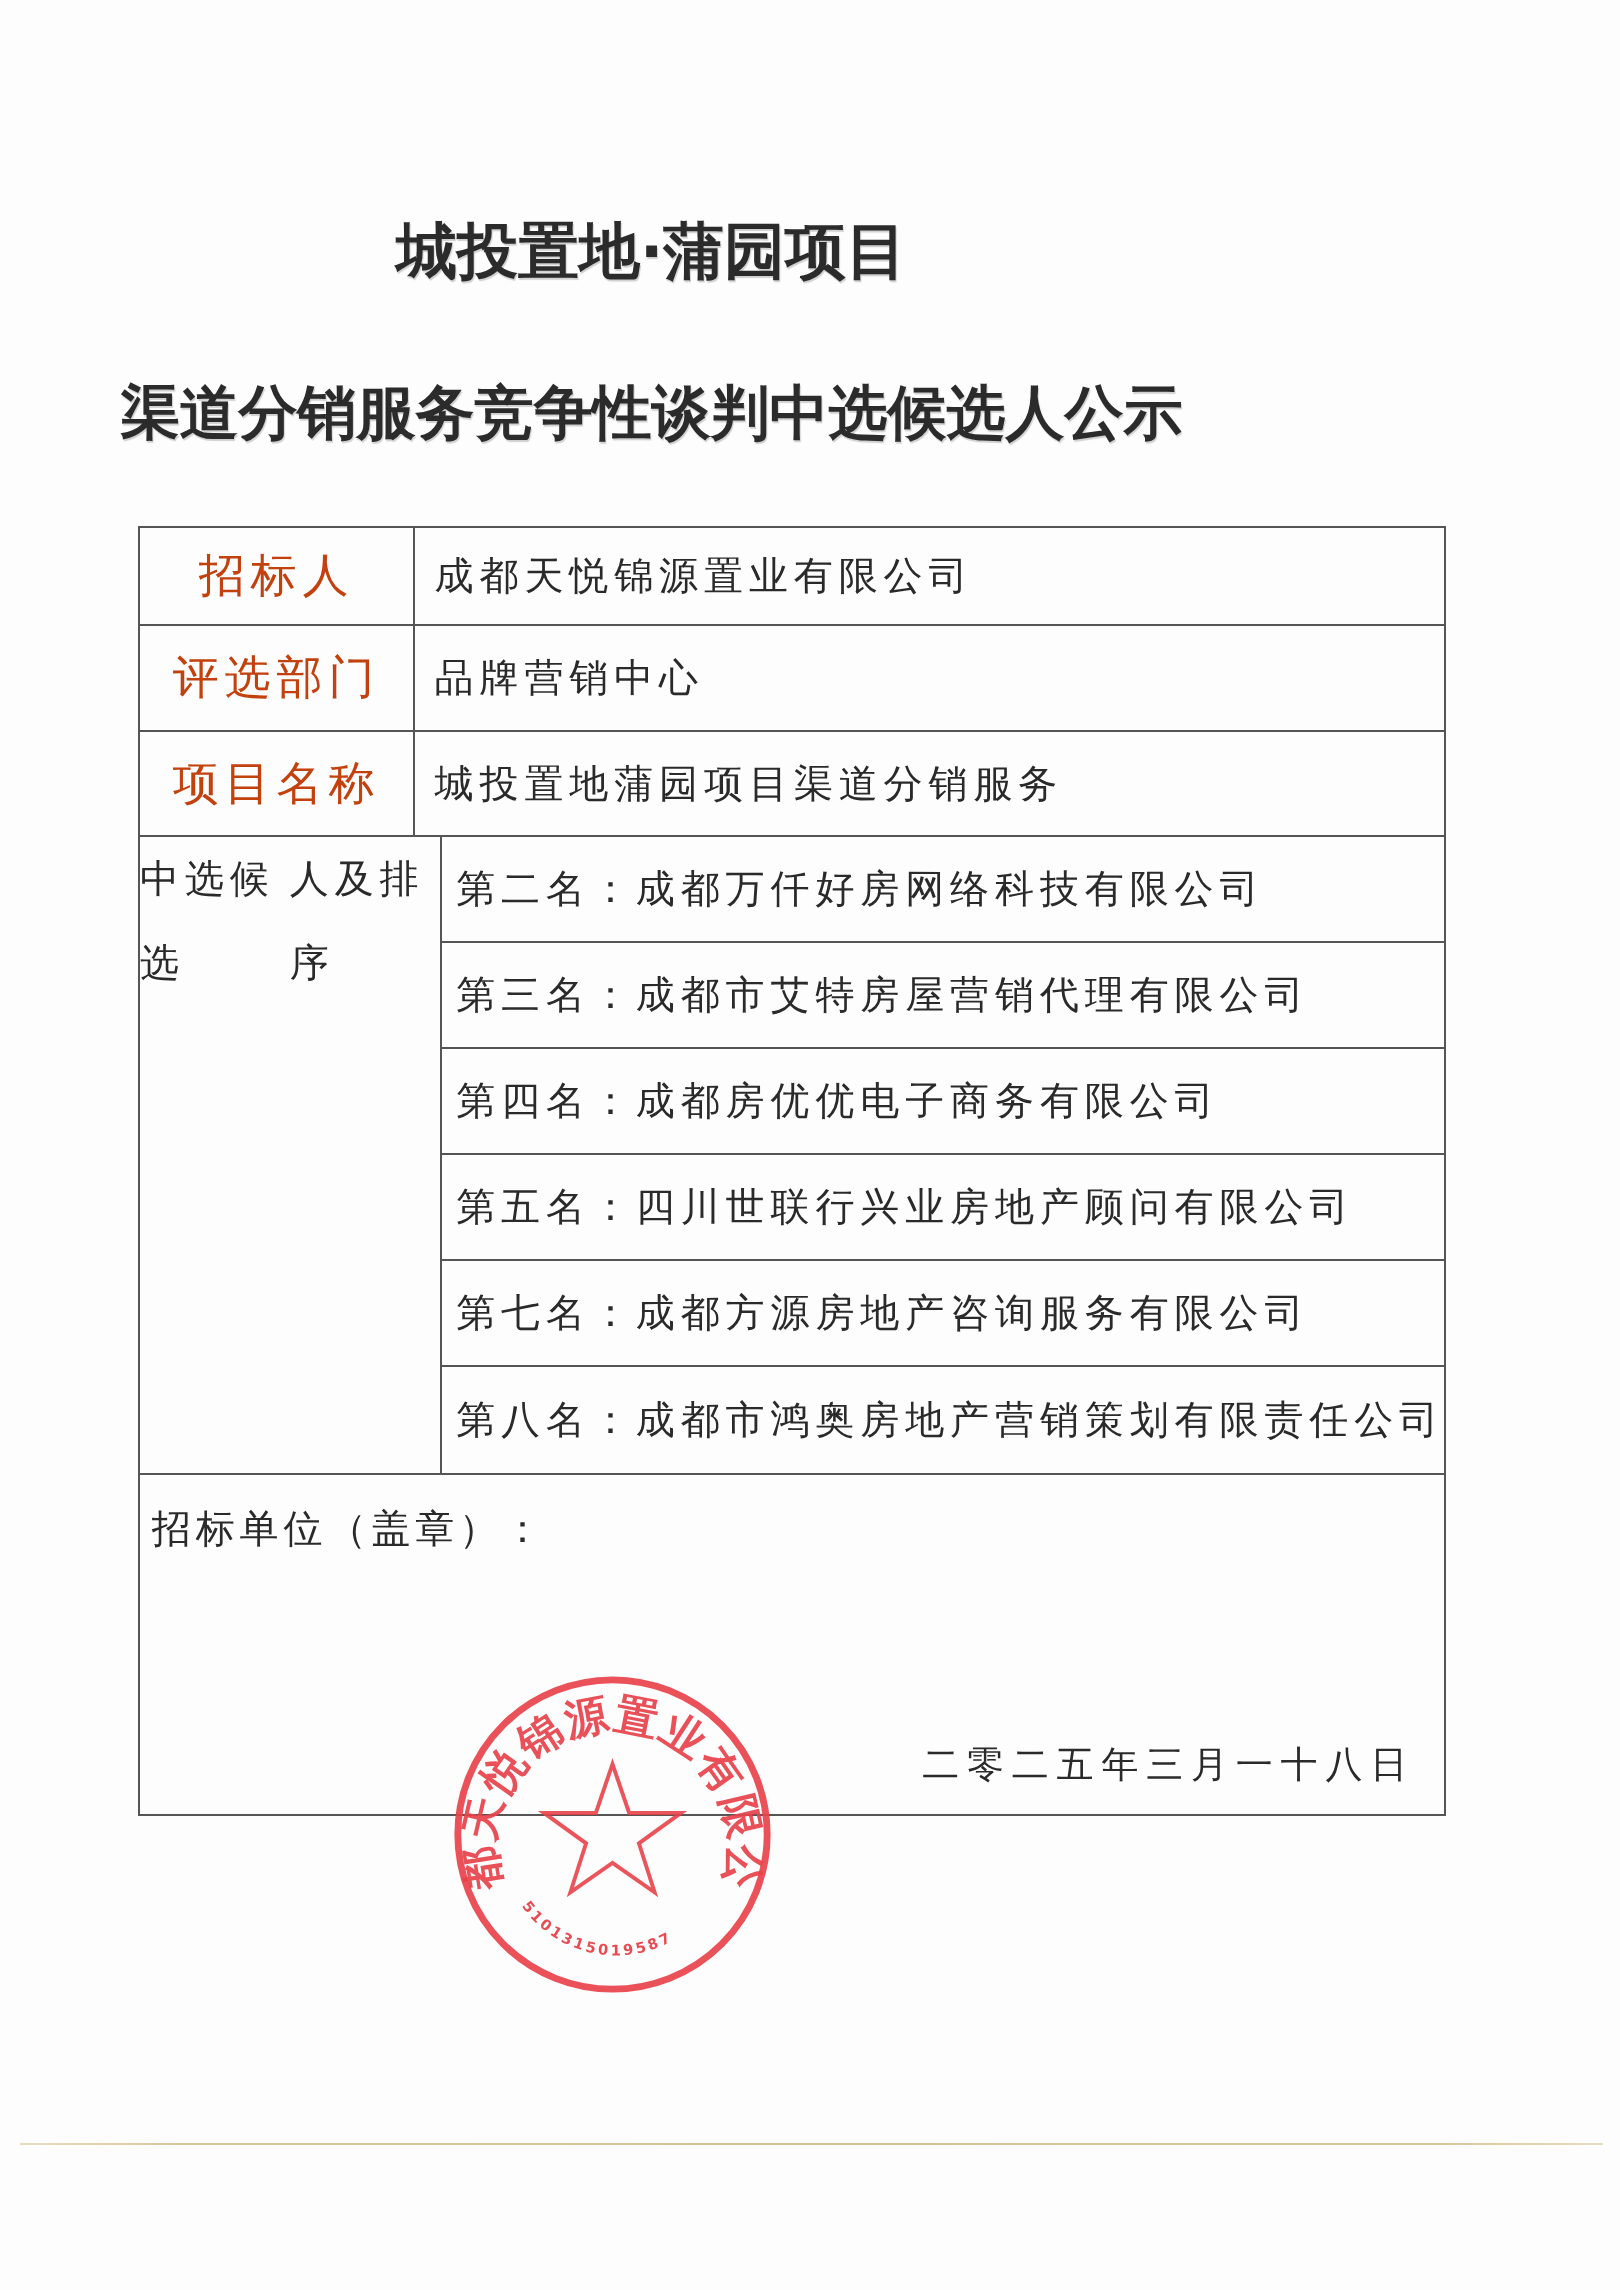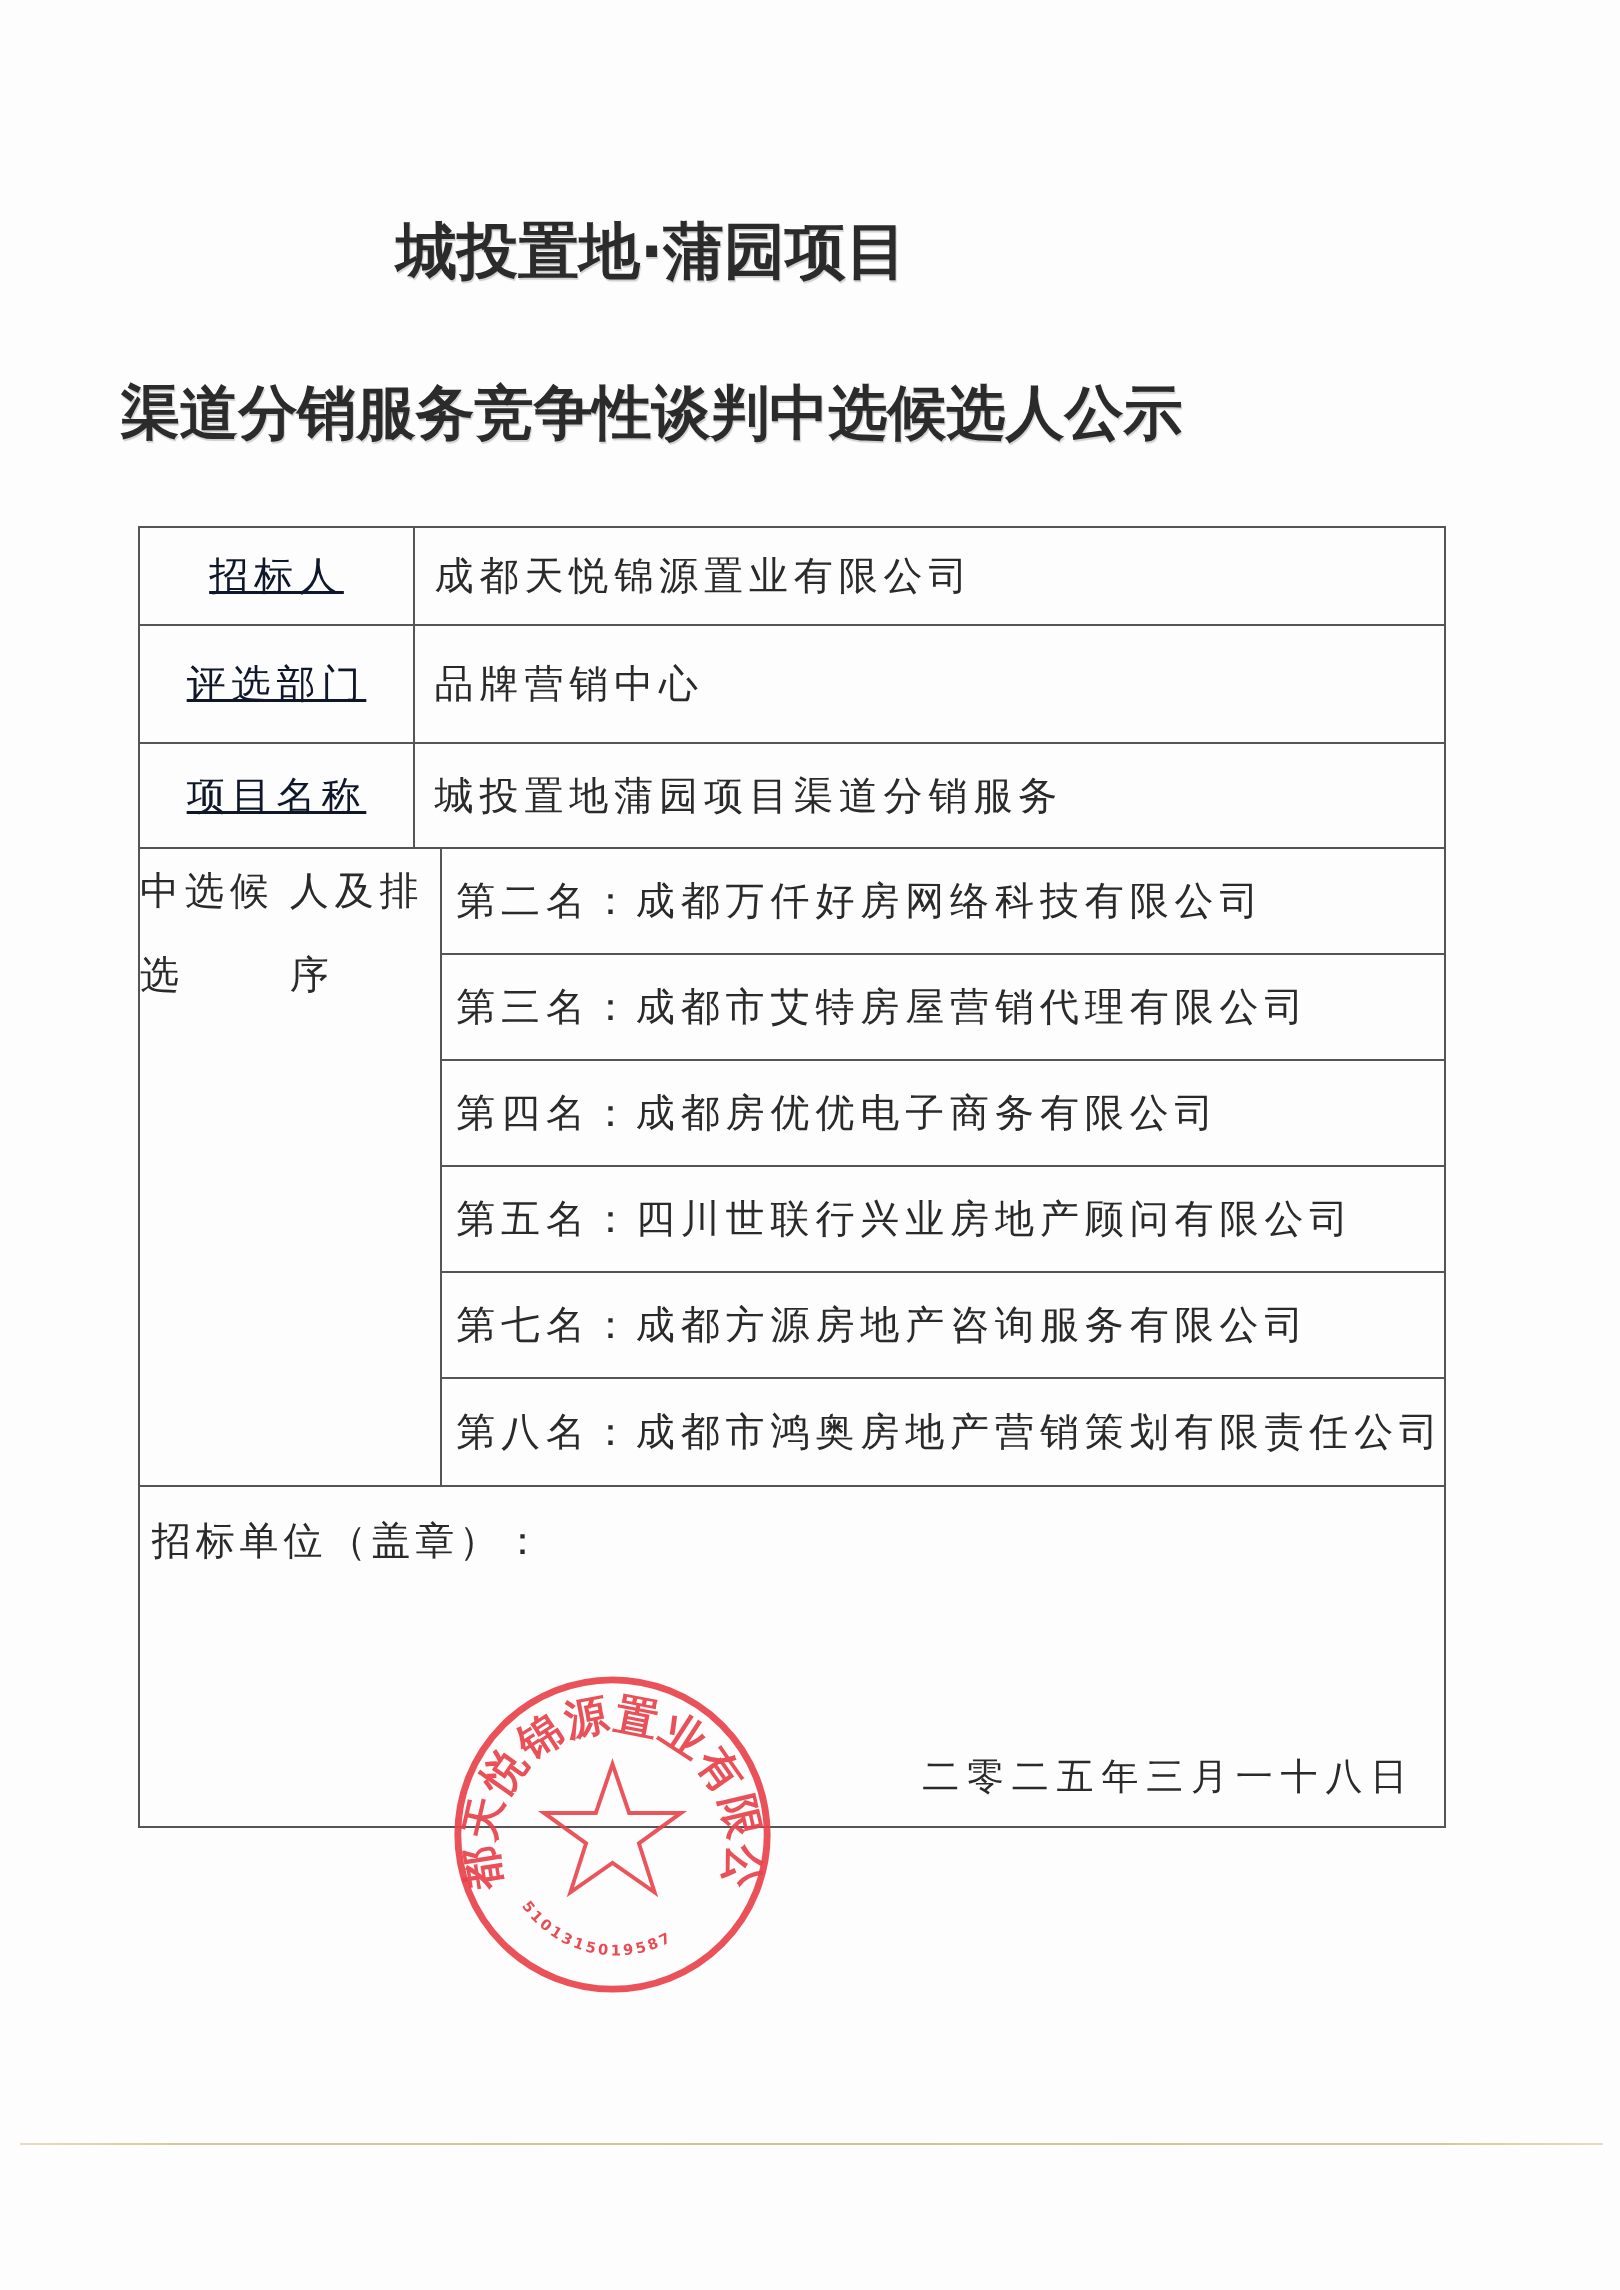--- a/index.html
+++ b/index.html
@@ -52,37 +52,36 @@
   }
   .row:last-child {
     border-bottom: none;
   }
   .label-cell {
     width: 275px;
     border-right: 2.5px solid #555;
     display: flex;
     align-items: center;
     justify-content: center;
-    font-size: 39px;
-    letter-spacing: 5.9px;
-    box-sizing: border-box;
-    color: #0f172a;
-    text-decoration: underline;
+    font-size: 46px;
+    letter-spacing: 5.9px;
+    box-sizing: border-box;
+    color: #c2410c;
   }
   .value-cell {
     flex: 1;
     display: flex;
     align-items: center;
     padding-left: 19.6px;
     font-size: 39px;
     letter-spacing: 5.9px;
     color: #2a2a2a;
   }
   .row-1 { height: 98px; }
-  .row-2 { height: 118px; }
+  .row-2 { height: 106px; }
   .row-3 { height: 105px; }
 
   .ranked-block {
     display: flex;
     border-bottom: 2.5px solid #555;
   }
   .ranked-label {
     width: 325px;
     border-right: 2.5px solid #555;
     display: flex;

